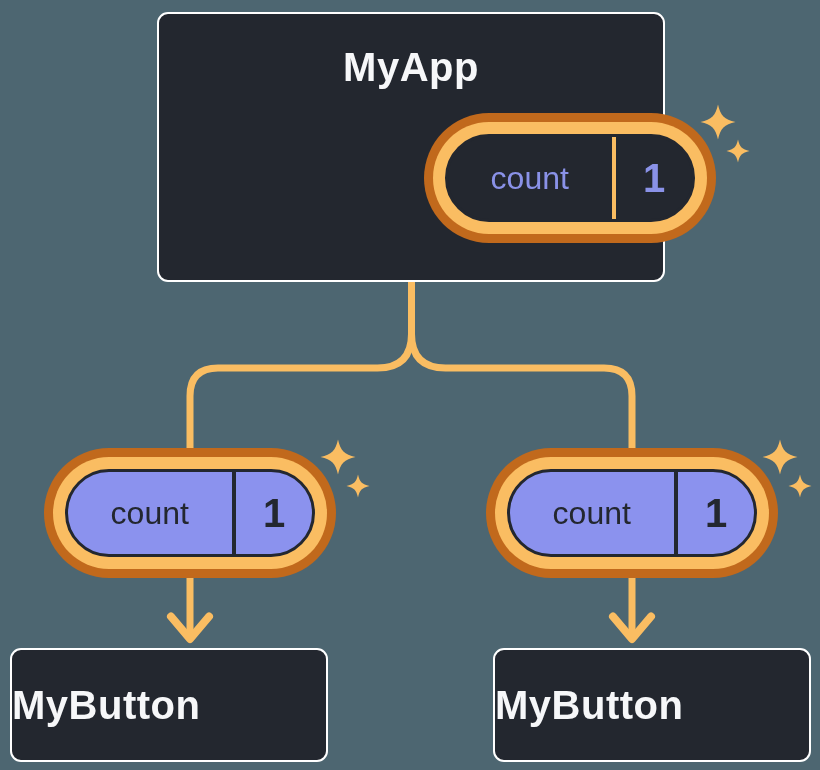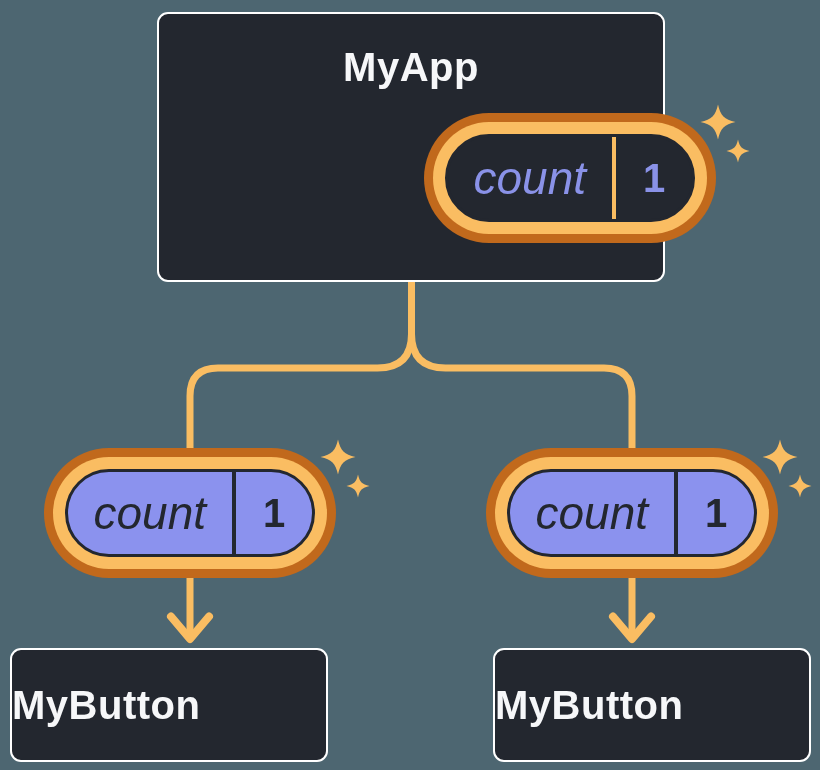--- a/index.html
+++ b/index.html
@@ -65,23 +65,22 @@
     box-sizing: border-box;
     display: flex;
     align-items: stretch;
     overflow: hidden;
   }
   .pill--dark  .pill-inner { background: #23272F; color: #8A92E8; }
   .pill--light .pill-inner { background: #8B92EE; color: #23272F; }
   .state-key {
     flex: 1;
     display: flex; align-items: center; justify-content: center;
-    font-size: 46px;
+    font-size: 32px;
     font-weight: 500;
-    font-style: italic;
   }
   .state-divider { width: 4.5px; }
   .pill--dark  .state-divider { background: #FABD62; }
   .pill--light .state-divider { background: #23272F; }
   .state-value {
     width: 76px;
     display: flex; align-items: center; justify-content: center;
     font-size: 40px;
     font-weight: 700;
   }

